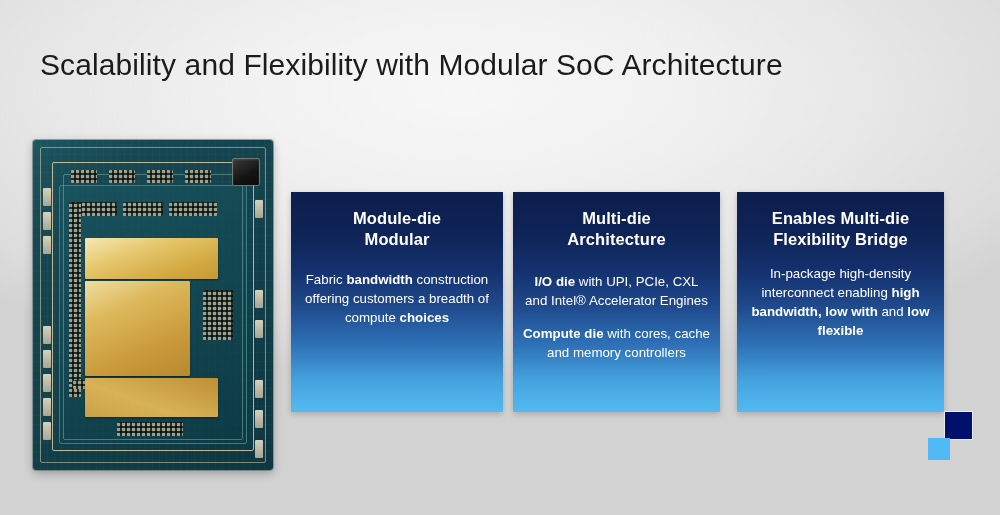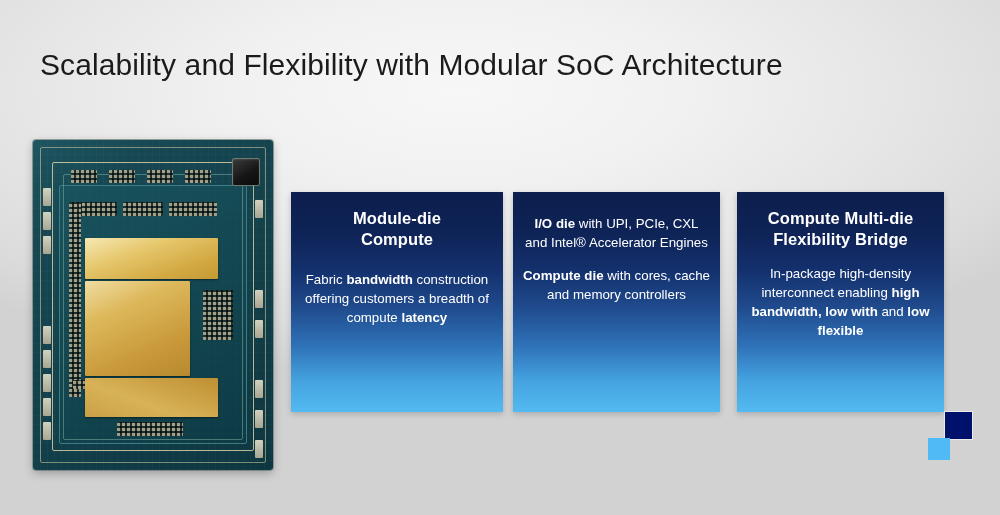--- a/index.html
+++ b/index.html
@@ -223,37 +223,41 @@
     <div class="pad" style="left:222px; top:150px; width:8px; height:18px;"></div>
     <div class="pad" style="left:222px; top:180px; width:8px; height:18px;"></div>
     <div class="pad" style="left:222px; top:240px; width:8px; height:18px;"></div>
     <div class="pad" style="left:222px; top:270px; width:8px; height:18px;"></div>
     <div class="pad" style="left:222px; top:300px; width:8px; height:18px;"></div>
   </div>
 
   <div class="card" id="card-1">
     <div class="card-title">
       <div>Module-die</div>
-      <div>Compute</div>
+      <div>Modular</div>
     </div>
     <div class="card-body">
-        <p><span>Fabric </span><b>bandwidth</b><span> construction offering customers a breadth of compute </span><b>latency</b></p>
+        <p><span>Fabric </span><b>bandwidth</b><span> construction offering customers a breadth of compute </span><b>choices</b></p>
       </div>
   </div>
 
   <div class="card" id="card-2">
+    <div class="card-title">
+      <div>Multi-die</div>
+      <div>Architecture</div>
+    </div>
     <div class="card-body">
         <p><b>I/O die</b><span> with UPI, PCIe, CXL and Intel® Accelerator Engines</span></p>
         <p><b>Compute die</b><span> with cores, cache and memory controllers</span></p>
       </div>
   </div>
 
   <div class="card" id="card-3">
     <div class="card-title">
-      <div>Compute Multi-die</div>
+      <div>Enables Multi-die</div>
       <div>Flexibility Bridge</div>
     </div>
     <div class="card-body">
         <p><span>In-package high-density interconnect enabling </span><b>high bandwidth,</b><span> </span><b>low with</b><span> and </span><b>low flexible</b></p>
       </div>
   </div>
 
   <div class="deco" id="deco-navy"></div>
   <div class="deco" id="deco-blue"></div>
 

